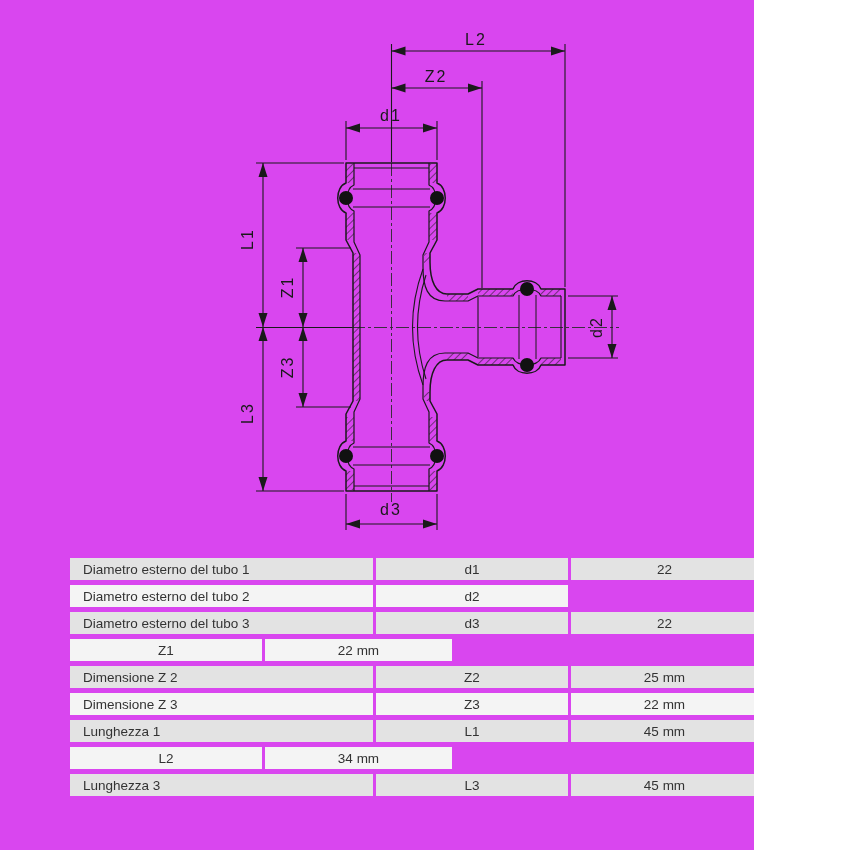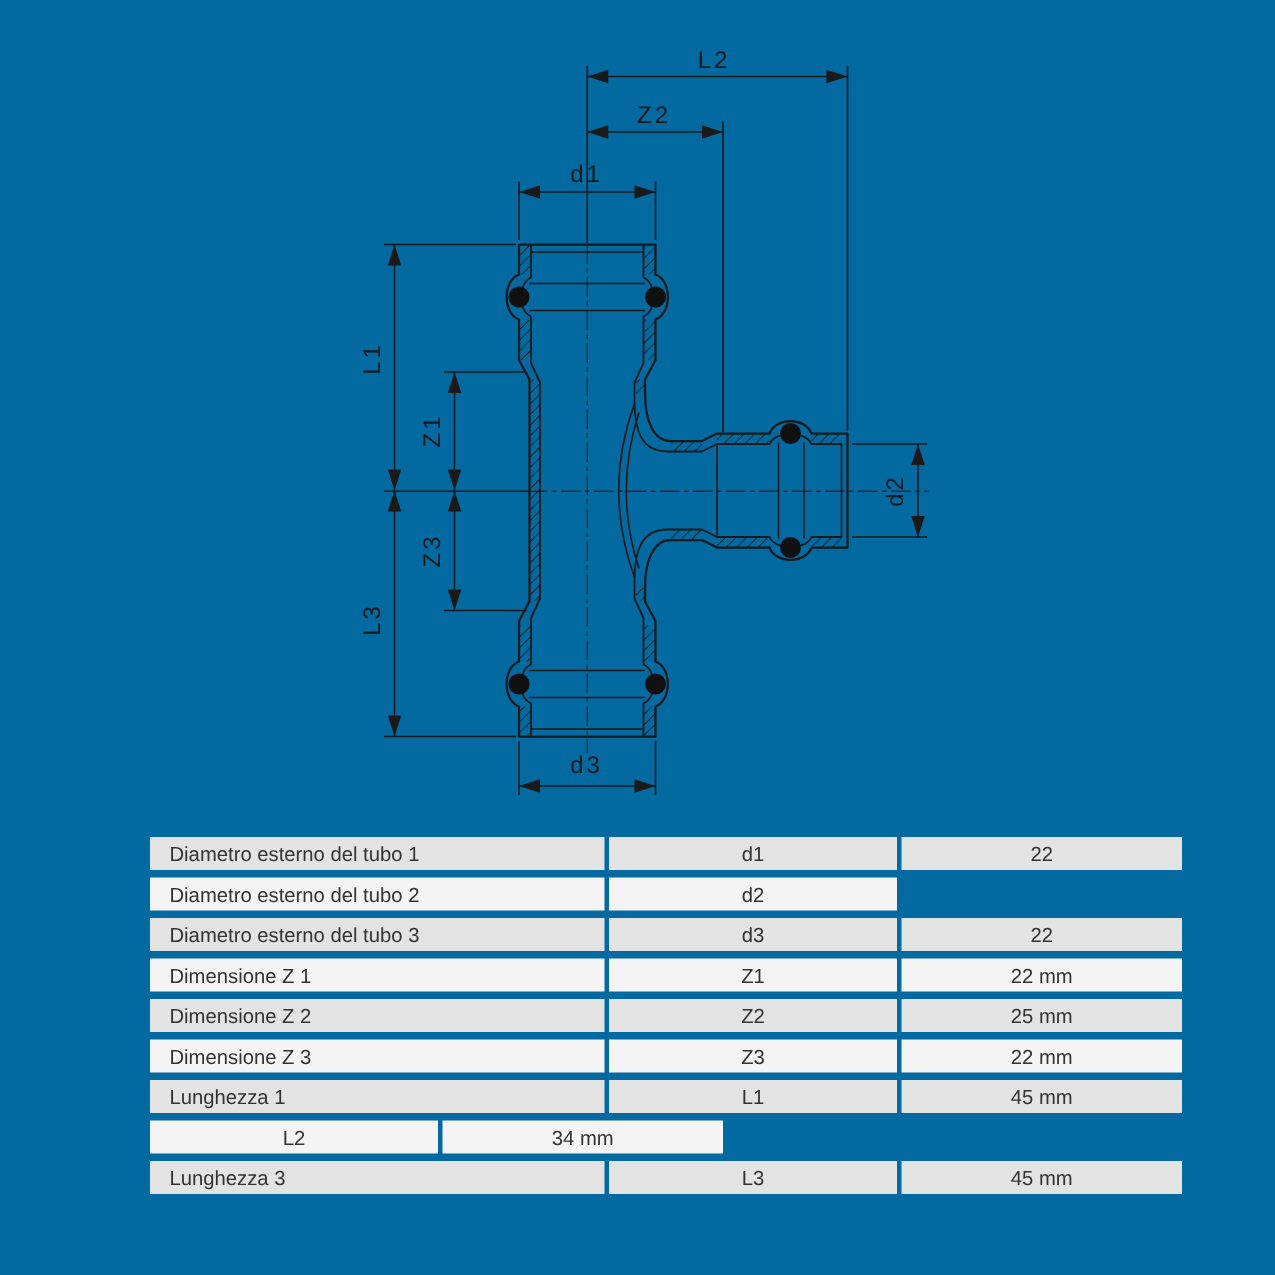--- a/index.html
+++ b/index.html
@@ -1,27 +1,27 @@
 <!DOCTYPE html>
 <html><head>
 <meta charset="utf-8">
 <style>
   html,body { margin:0; padding:0; background:#ffffff; }
   .canvas {
-    position:relative; width:850px; height:850px; background:#0369a1;
-    font-family:"Liberation Sans", sans-serif; overflow:hidden;
+    position:relative; width:710px; height:850px; background:#d946ef;
+    font-family:"Liberation Sans", sans-serif; overflow:hidden;padding-left:44px;
   }
   svg.drawing { position:absolute; left:0; top:0; }
   .dlabel {
     font-family:"Liberation Sans", sans-serif;
     font-size:16px; letter-spacing:2px; fill:#1a1a1a;
   }
   
   .spec-table {
-    position:absolute; left:100px; top:558px; width:688px;
+    position:absolute; left:70px; top:558px; width:688px;
     display:flex; flex-direction:column; gap:5px;
   }
   .trow { display:flex; gap:3px; height:22px; }
   .trow .cell {
     display:flex; align-items:center; justify-content:center;
     font-size:13.5px; color:#333333; white-space:nowrap;
   }
   .trow.dark .cell { background:#e3e3e3; }
   .trow.light .cell { background:#f4f4f4; }
   .cell.c1 { width:290px; justify-content:flex-start; padding-left:13px; }
@@ -201,21 +201,20 @@
     <div class="trow light">
       <div class="cell c1">Diametro esterno del tubo 2</div>
       <div class="cell c2">d2</div>
     </div>
     <div class="trow dark">
       <div class="cell c1">Diametro esterno del tubo 3</div>
       <div class="cell c2">d3</div>
       <div class="cell c3">22</div>
     </div>
     <div class="trow light">
-      <div class="cell c1">Dimensione Z 1</div>
       <div class="cell c2">Z1</div>
       <div class="cell c3">22 mm</div>
     </div>
     <div class="trow dark">
       <div class="cell c1">Dimensione Z 2</div>
       <div class="cell c2">Z2</div>
       <div class="cell c3">25 mm</div>
     </div>
     <div class="trow light">
       <div class="cell c1">Dimensione Z 3</div>

